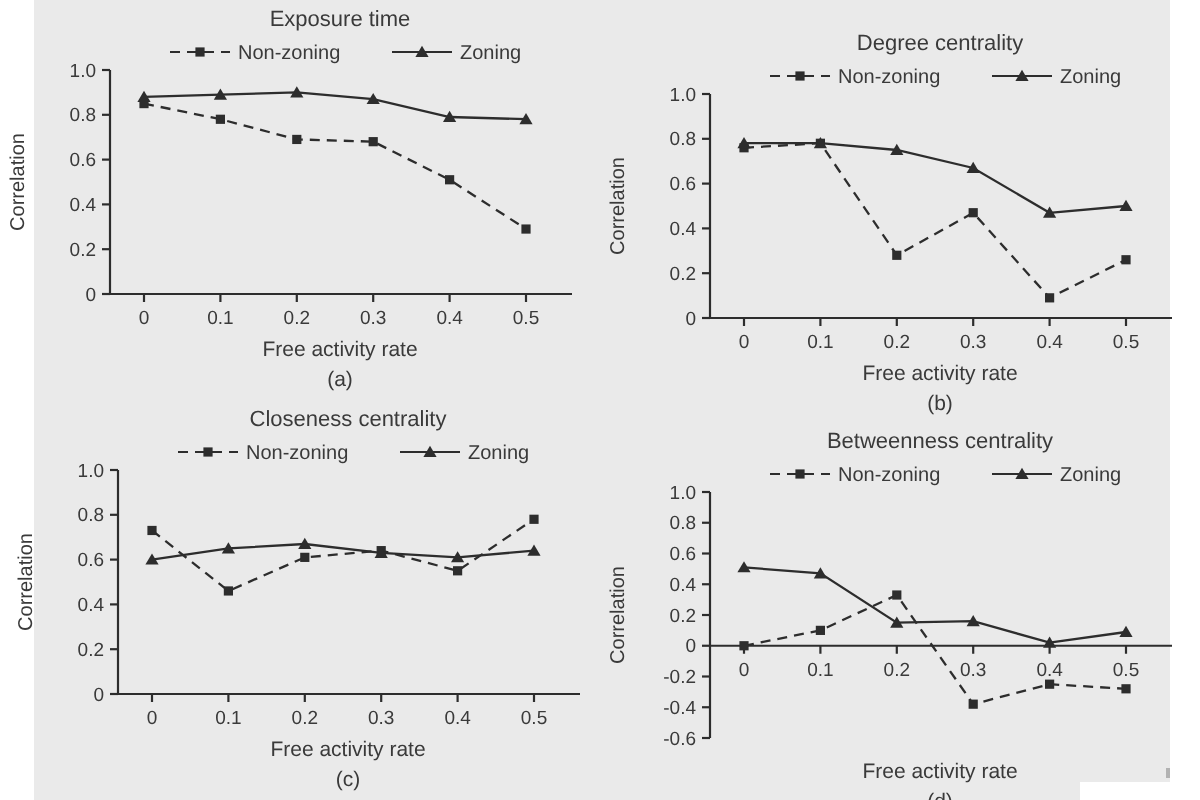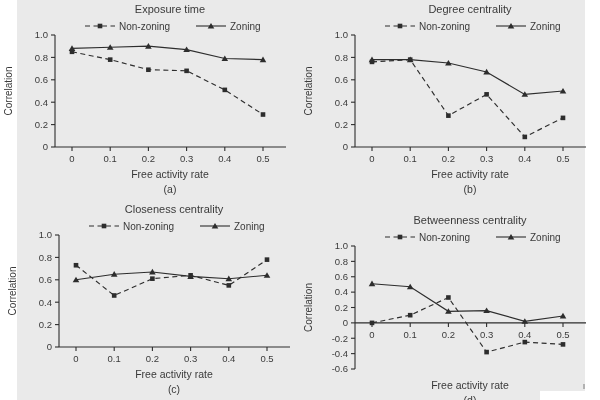--- a/index.html
+++ b/index.html
@@ -14,21 +14,21 @@
   }
   #panel{
     position:absolute;left:17px;top:0;width:568px;height:400px;
     background:#eaeaea;
   }
   .chart{
     position:absolute;width:300px;height:200px;
   }
   .chart svg{display:block;width:300px;height:200px;}
   #chart-a{left:0;top:0;}
-  #chart-b{left:300px;top:0;}
+  #chart-b{left:300px;top:12px;}
   #chart-c{left:4px;top:200px;}
   #chart-d{left:300px;top:211px;}
   #artifact{
     position:absolute;left:583px;top:384px;width:2px;height:5px;
     background:#9a9a9a;opacity:.7;
   }
   #corner-white{
     position:absolute;left:540px;top:391px;width:60px;height:9px;background:#ffffff;
   }
 </style>

